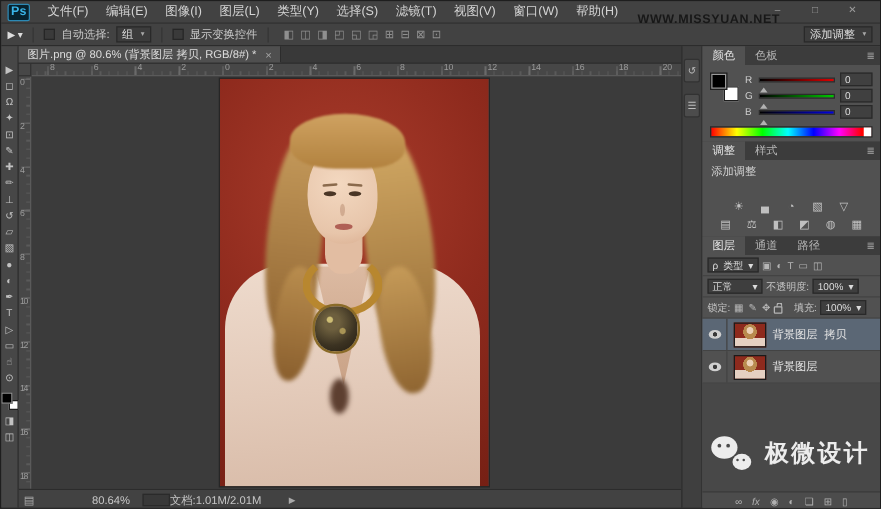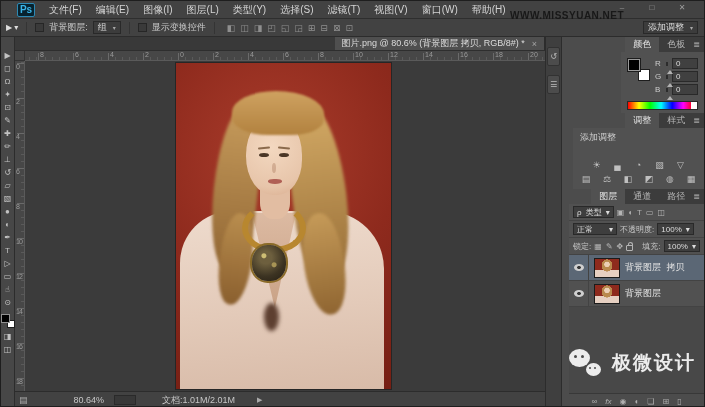--- a/index.html
+++ b/index.html
@@ -2,21 +2,21 @@
 <html><head>
 <meta charset="utf-8">
 <style>
   * { box-sizing: border-box; margin: 0; padding: 0; }
   body { background:#272727; font-family:"Liberation Sans","DejaVu Sans",sans-serif; }
   .app { position:relative; width:705px; height:407px; background:#424242; overflow:hidden;
          color:#ccc; font-size:10px; border:1px solid #1e1e1e; }
 
   
   .menubar { display:flex; align-items:center; height:18px; background:#424242;
-             border-bottom:1px solid #2e2e2e; padding-left:14px; }
+             border-bottom:1px solid #2e2e2e; padding-left:3px; }
   .ps-logo { width:18px; height:14px; background:#07222e; color:#3ab4e8; font-weight:bold;
              font-size:10px; display:flex; align-items:center; justify-content:center;
              border:1px solid #2c89b4; border-radius:2px; margin:0 7px 0 2px; }
   .menu-item { padding:0 7px; font-size:10px; color:#d4d4d4; line-height:17px; white-space:nowrap; }
   .win-controls { position:absolute; top:1px; right:12px; display:flex; gap:10px; z-index:60; }
   .win-btn { width:20px; height:11px; font-size:8px; color:#9c9c9c; display:flex;
              align-items:center; justify-content:center; }
 
   .watermark-top { position:absolute; top:9px; left:509px; z-index:55; color:#181818;
                    font-weight:bold; display:flex; align-items:baseline; gap:14px; }
@@ -40,21 +40,21 @@
   .main { display:flex; height:371px; }
   .toolcol { width:14px; background:#474747; border-right:1px solid #2c2c2c;
              display:flex; flex-direction:column; align-items:center; padding-top:12px; }
   .tool { width:14px; height:13px; display:flex; align-items:center; justify-content:center;
           font-size:8px; color:#c2c2c2; }
   .tool-swatches { position:relative; width:13px; height:13px; margin:5px 0 3px 0; }
   .ts-bg { position:absolute; right:-1px; bottom:-1px; width:8px; height:8px; background:#fff; border:1px solid #1e1e1e; }
   .ts-fg { position:absolute; left:0; top:0; width:9px; height:9px; background:#000; border:1px solid #909090; }
 
   .center { display:flex; flex-direction:column; flex:1; min-width:0; }
-  .tabbar { height:14px; background:#393939; display:flex; border-bottom:1px solid #2e2e2e;justify-content:flex-end; }
+  .tabbar { height:14px; background:#393939; display:flex; border-bottom:1px solid #2e2e2e; }
   .doctab { display:flex; align-items:center; gap:7px; background:#4f4f4f; padding:0 7px;
             font-size:9px; color:#dcdcdc; border-right:1px solid #2c2c2c; white-space:nowrap; }
   .doctab .close { color:#a6a6a6; font-size:9px; }
 
   .editor { position:relative; flex:1; background:#3b3b3b; overflow:hidden; }
   .ruler-corner { position:absolute; top:0; left:0; width:10px; height:10px; background:#474747;
                   border-right:1px solid #333; border-bottom:1px solid #333; z-index:3; }
   .hruler { position:absolute; top:0; left:10px; right:0; height:10px; background-color:#474747;
             border-bottom:1px solid #5a5a5a; display:flex; padding-left:13px; overflow:hidden; z-index:2;
             background-image:
@@ -111,31 +111,31 @@
                            radial-gradient(circle 3px at 65% 55%,#a89455 0 2px,transparent 3px),
                            radial-gradient(circle at 40% 35%,#6d5f3e 0 20%,#3c3322 60%,#241d12 100%);
                 box-shadow:0 0 0 2px #8a6b28; }
 
   
   .statusbar { height:17px; background:#424242; border-top:1px solid #2c2c2c; display:flex;
                align-items:center; padding-left:4px; font-size:9px; color:#c6c6c6; }
   .sb-winicon { font-size:9px; color:#a8a8a8; margin-right:4px; }
   .sb-zoom { margin-left:42px; }
   .sb-field { width:22px; height:10px; background:#383838; border:1px solid #2a2a2a; margin-left:10px; }
-  .sb-doc { margin-left:26px; }
+  .sb-doc { }
   .sb-arrow { margin-left:22px; font-size:7px; color:#aaa; }
 
   
   .dockstrip { width:16px; background:#3f3f3f; border-left:1px solid #2c2c2c;
                display:flex; flex-direction:column; align-items:center; padding-top:10px; gap:9px; }
   .dock-btn { width:13px; height:19px; background:#4c4c4c; border:1px solid #323232; border-radius:2px;
               color:#bcbcbc; font-size:8px; display:flex; align-items:center; justify-content:center; }
 
   .panels { width:143px; background:#4c4c4c; display:flex; flex-direction:column; position:relative;
-            border-left:1px solid #2c2c2c;align-items:flex-end; }
+            border-left:1px solid #2c2c2c; }
   .panel-tabs { display:flex; height:15px; background:#3c3c3c; font-size:9px; flex:none; }
   .tab { padding:0 8px; display:flex; align-items:center; color:#b6b6b6; white-space:nowrap; }
   .tab.active { background:#515151; color:#e4e4e4; }
   .panel-menu { margin-left:auto; color:#a8a8a8; font-size:8px; padding-right:4px; display:flex; align-items:center; }
 
   
   .color-body { position:relative; background:#515151; height:61px; flex:none; padding:5px 6px 3px 6px; }
   .cswatches { position:absolute; left:7px; top:7px; width:22px; height:22px; }
   .cs-bg { position:absolute; right:0; bottom:0; width:12px; height:12px; background:#fff; border:1px solid #1d1d1d; }
   .cs-fg { position:absolute; left:0; top:0; width:12px; height:12px; background:#000; border:1px solid #9a9a9a;
@@ -237,21 +237,21 @@
     <span class="wm-url">WWW.MISSYUAN.NET</span>
   </div>
 
   <div class="optionsbar">
     <div class="opt-tool">
       <span>▶</span>
       <span class="arr">▾</span>
     </div>
     <div class="vsep"></div>
     <div class="checkbox"></div>
-    <span class="opt-label">背景图层:</span>
+    <span class="opt-label">自动选择:</span>
     <div class="dd">
       <span>组</span>
       <span class="arr">▾</span>
     </div>
     <div class="vsep"></div>
     <div class="checkbox"></div>
     <span class="opt-label">显示变换控件</span>
     <div class="vsep"></div>
     <div class="align-icons">
 

